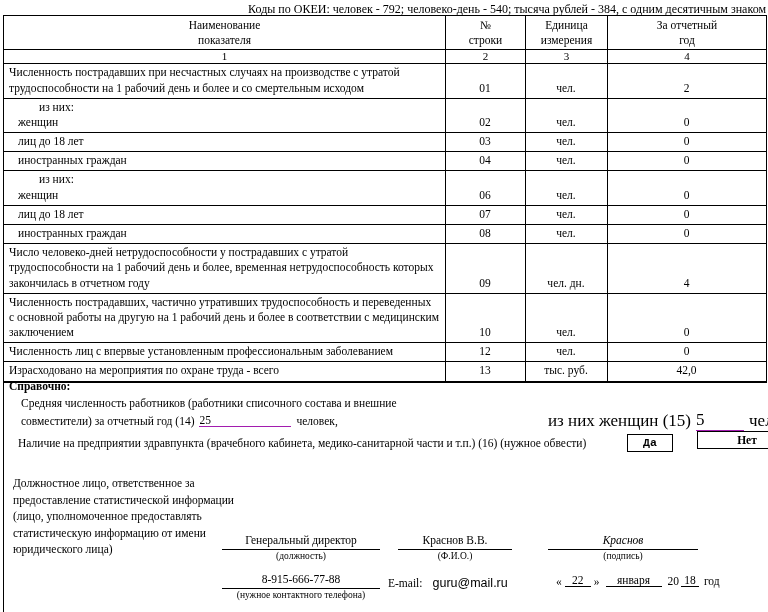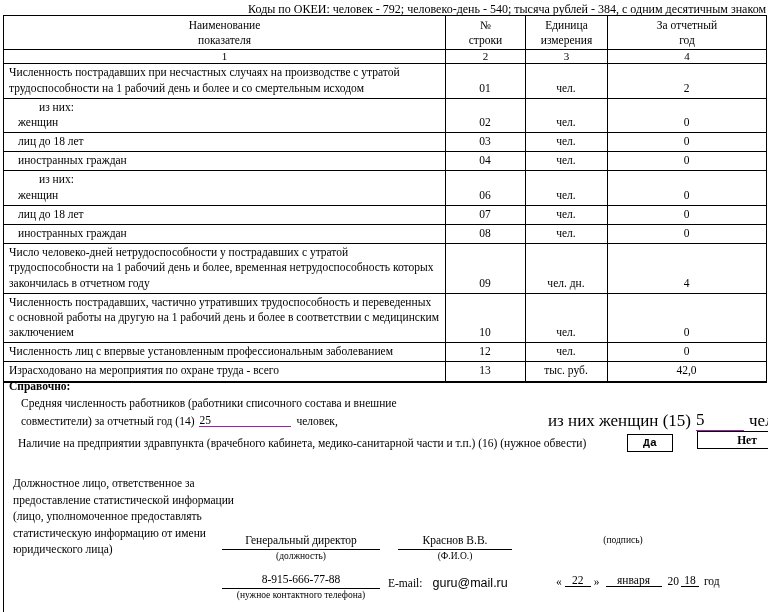--- a/index.html
+++ b/index.html
@@ -217,20 +217,21 @@
 
 <div class="sigfield f-pos">
   <div class="val">Генеральный директор</div>
   <div class="cap">(должность)</div>
 </div>
 <div class="sigfield f-fio">
   <div class="val">Краснов В.В.</div>
   <div class="cap">(Ф.И.О.)</div>
 </div>
 <div class="sigfield f-sign">
+  <div class="val">Краснов</div>
   <div class="cap">(подпись)</div>
 </div>
 <div class="sigfield f-phone">
   <div class="val">8-915-666-77-88</div>
   <div class="cap">(нужное контактного телефона)</div>
 </div>
 
 <div class="abs email-row">
   <span>E-mail:</span><span class="email-val">guru@mail.ru</span>
 </div>

